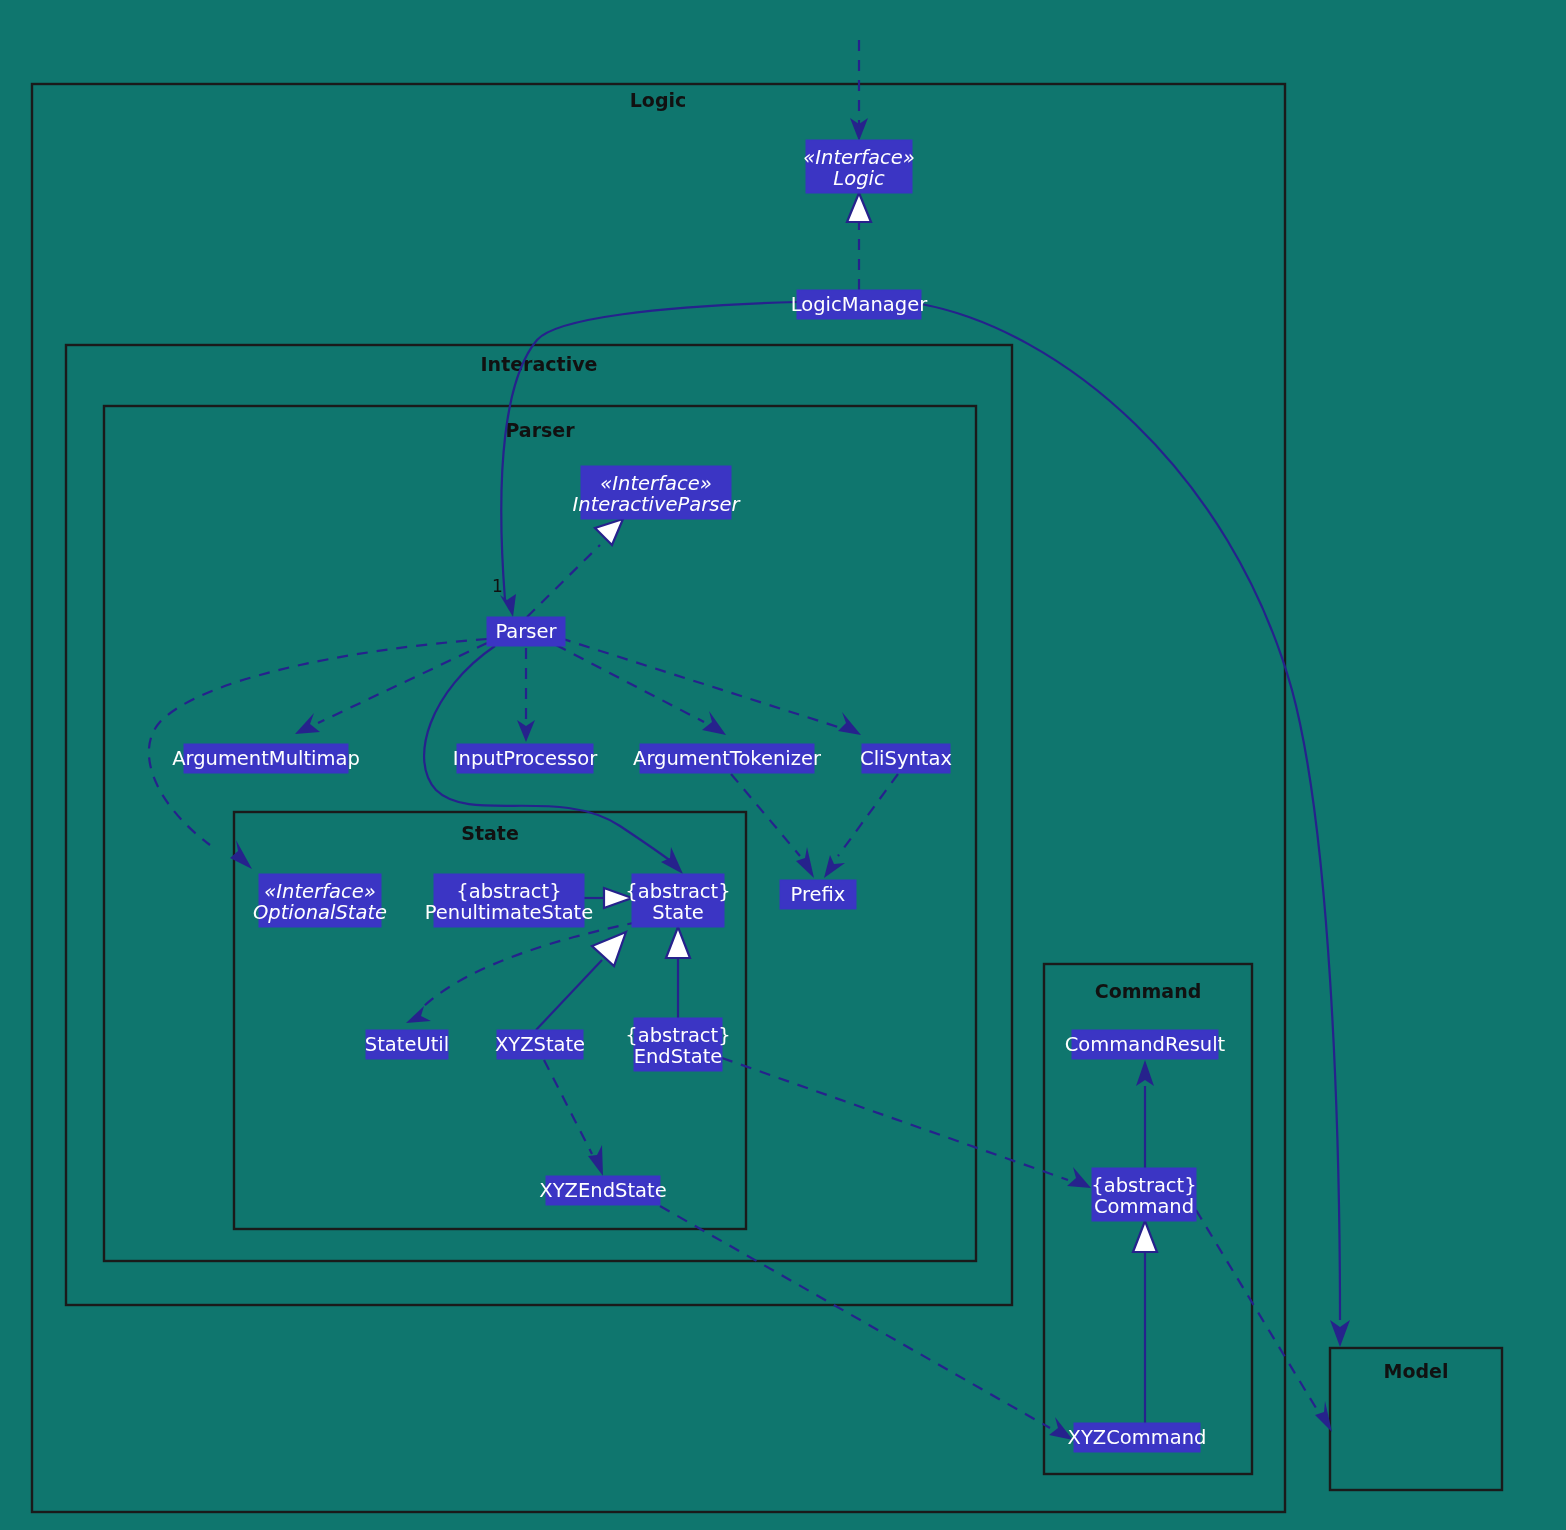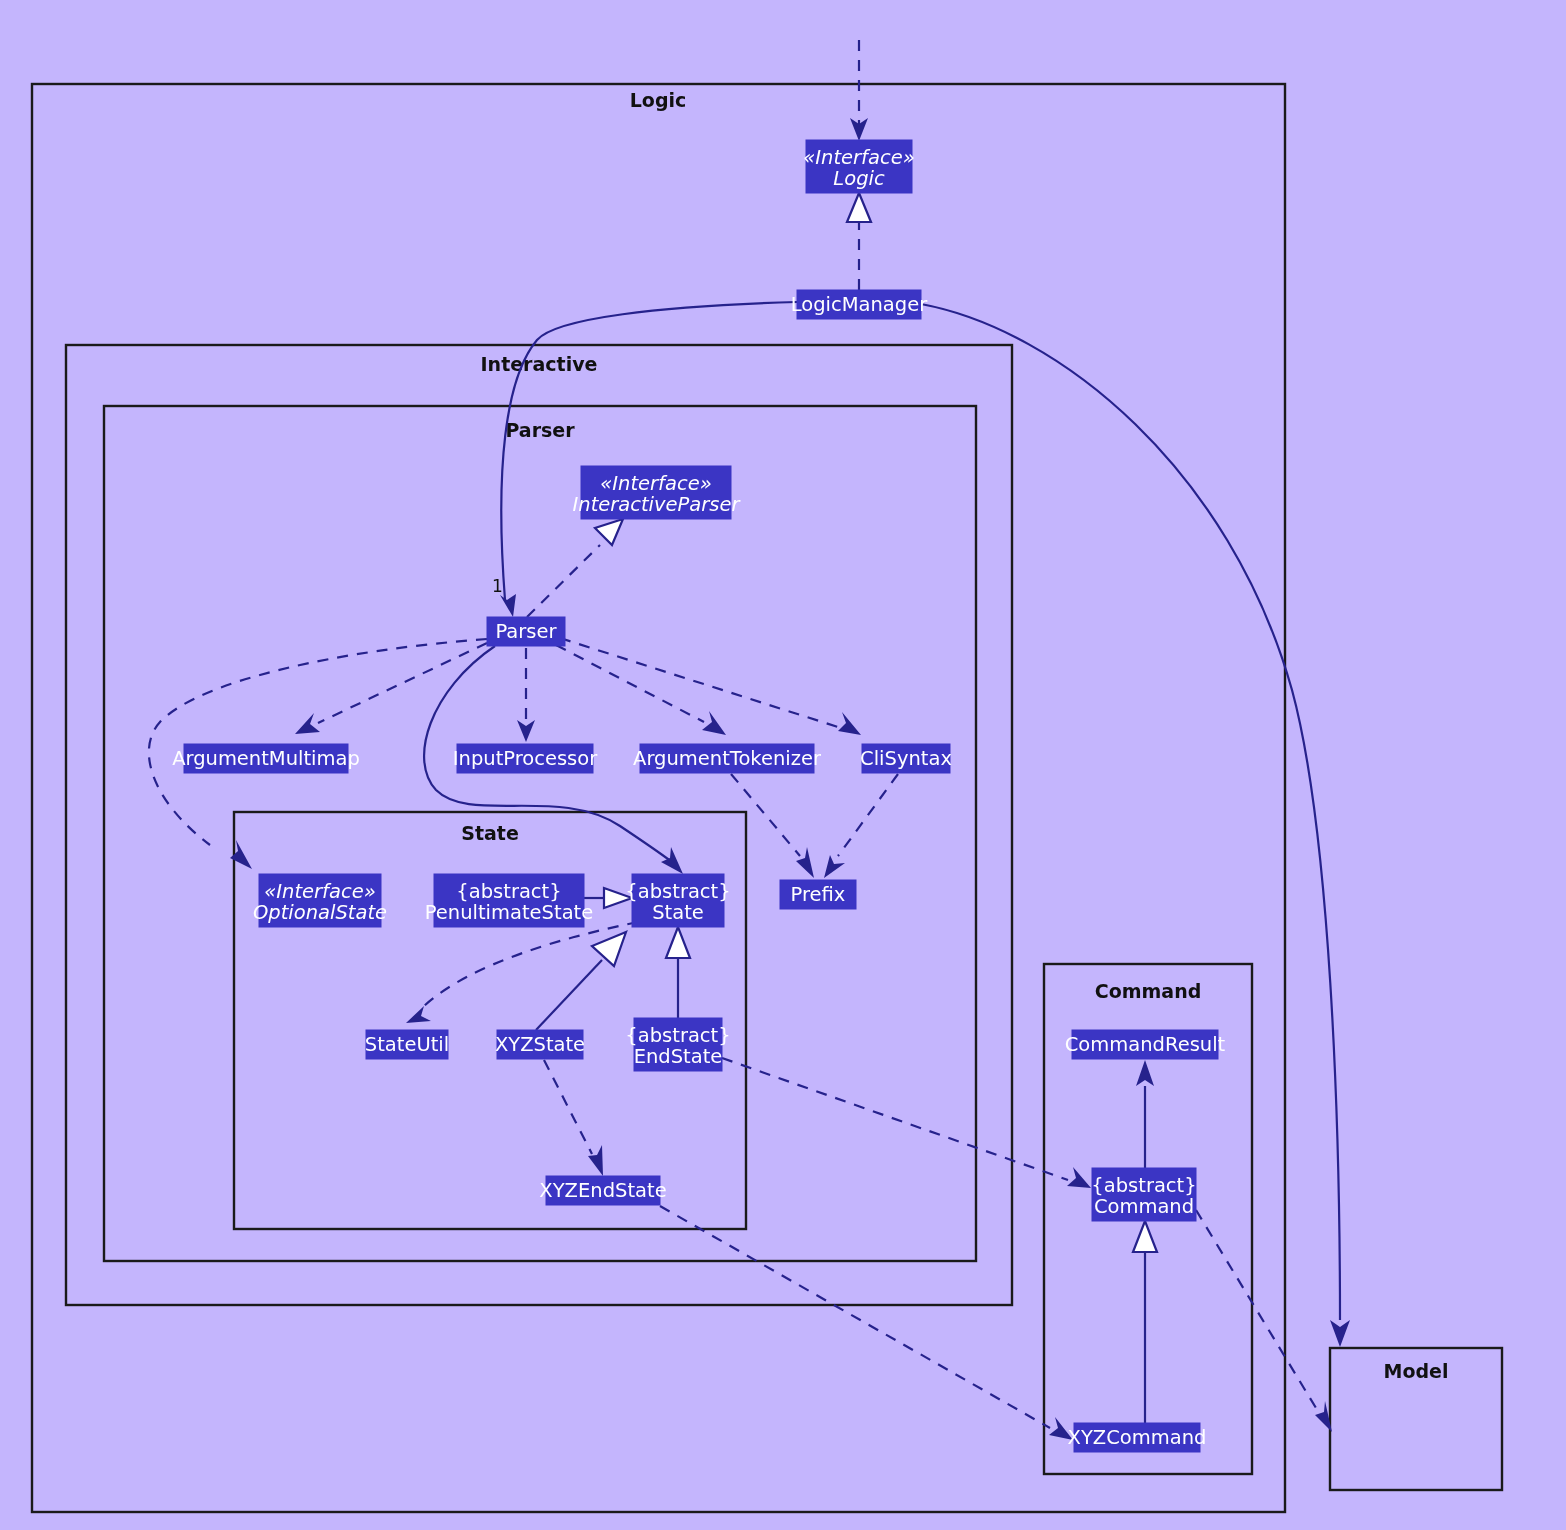--- a/index.html
+++ b/index.html
@@ -1,17 +1,17 @@
 <!DOCTYPE html>
 <html><head>
 <meta charset="utf-8">
 <style>
   html,body{margin:0;padding:0;background:#ffffff;}
   body{font-family:"Liberation Sans",sans-serif;}
-  #diagram-root{position:relative;width:1566px;height:1530px;background:#c4b5fd;overflow:hidden;}
+  #diagram-root{position:relative;width:1566px;height:1530px;background:#0f766e;overflow:hidden;}
   svg#uml{position:absolute;left:0;top:0;width:1566px;height:1530px;}
 
   .pkg-rect{fill:none;stroke:#1a1a1a;stroke-width:2.4;}
   .pkg-title{font-family:"DejaVu Sans","Liberation Sans",sans-serif;font-size:19px;font-weight:bold;fill:#111111;text-anchor:middle;}
 
   .cls-rect{fill:#3b35c4;stroke:#3b35c4;stroke-width:1;}
   .cls-text{font-family:"DejaVu Sans","Liberation Sans",sans-serif;font-size:19.5px;fill:#ffffff;text-anchor:middle;}
   .cls-text.ital{font-style:italic;}
 
   .edge{fill:none;stroke:#26228c;stroke-width:2.2;}

